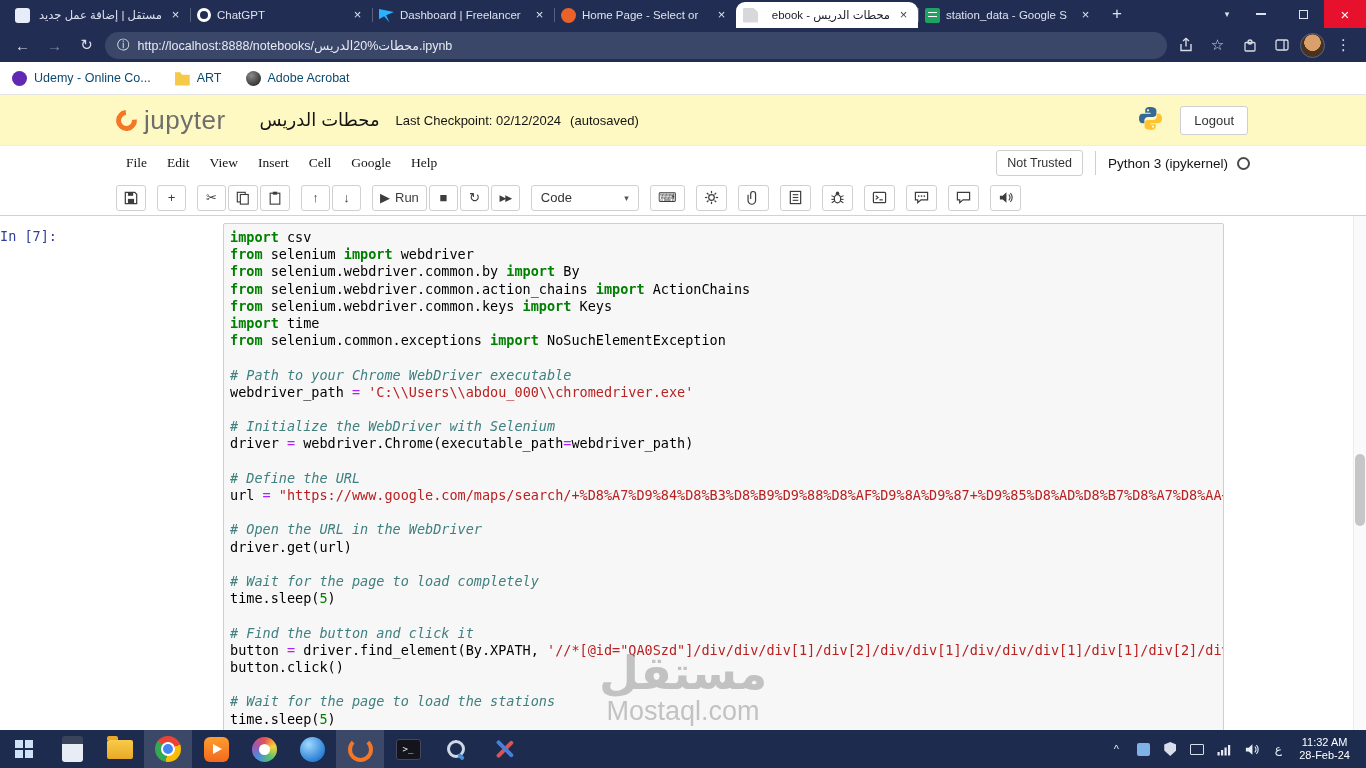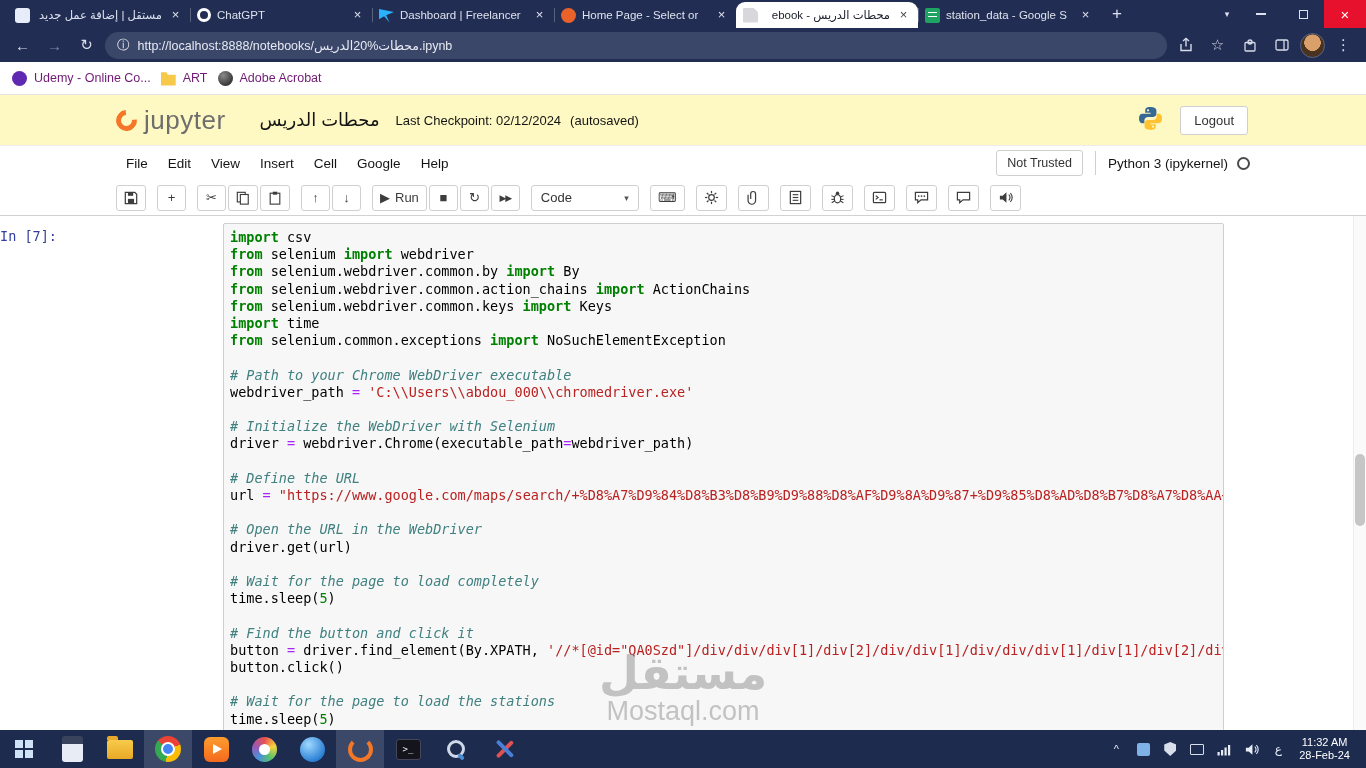--- a/index.html
+++ b/index.html
@@ -38,41 +38,41 @@
   
   .addrbar { flex:0 0 34px; background:#212d52; display:flex; align-items:center; padding:0 9px; gap:5px; }
   .nav-ic { color:#d6dbe8; font-size:15px; width:27px; height:27px; display:flex; align-items:center; justify-content:center; border-radius:50%; flex:0 0 27px; }
   .nav-ic.dim { color:#7e88a8; }
   .urlbox { flex:1; height:27px; background:#3b4769; border-radius:14px; display:flex; align-items:center; padding:0 12px; color:#e7eaf3; font-size:12.5px; gap:8px; overflow:hidden; }
   .url-text { white-space:nowrap; overflow:hidden; }
   .avatar { width:25px; height:25px; border-radius:50%; flex:0 0 25px;
             background:radial-gradient(circle at 50% 38%, #d9a06b 0 44%, #4a3220 46%); border:1px solid #5a6583; }
 
   
-  .bookmarks { flex:0 0 33px; background:#fff; display:flex; align-items:center; padding:0 12px; gap:10px; border-bottom:1px solid #e4e4e4; font-size:12.5px; color:#701a75; }
+  .bookmarks { flex:0 0 33px; background:#fff; display:flex; align-items:center; padding:0 12px; gap:24px; border-bottom:1px solid #e4e4e4; font-size:12.5px; color:#0c4a6e; }
   .bm { display:flex; align-items:center; gap:7px; }
   .bm-ic { width:15px; height:15px; }
   .bm-udemy { background:#5f2ab1; border-radius:50%; }
   .bm-folder { background:#f7c948; clip-path:polygon(0 12%,38% 12%,48% 28%,100% 28%,100% 100%,0 100%); }
   .bm-globe { background:radial-gradient(circle at 35% 30%, #8a8a8a, #333 75%); border-radius:50%; }
 
   
   .jheader { flex:0 0 50px; display:flex; align-items:center; padding:0 118px 0 116px; background:#fef9c3; }
   .jlogo { display:flex; align-items:center; gap:7px; }
   .jlogo-ic { width:21px; height:21px; border-radius:50%; border:5px solid #f37726; border-top-color:transparent; transform:rotate(40deg); }
   .jlogo-text { font-size:26px; color:#6e6e6e; letter-spacing:.5px; }
   .jtitle { margin-left:34px; font-size:18px; color:#141414; }
   .jcheckpoint { margin-left:16px; font-size:13px; color:#141414; }
   .jautosaved { margin-left:9px; font-size:13px; color:#141414; }
   .flex-spacer { flex:1; }
   .logout-btn { margin-left:16px; border:1px solid #cfcfcf; border-radius:3px; padding:6px 13px; font-size:13px; color:#333; background:#fff; }
 
   
   .menubar { flex:0 0 35px; display:flex; align-items:center; padding:0 116px; font-size:13.5px; color:#141414; border-top:1px solid #ececec; }
-  .menu-item { padding:7px 10px; }
+  .menu-item { padding:7px 10px;font-family:Liberation Serif, serif; }
   .nt-btn { border:1px solid #cfcfcf; border-radius:3px; padding:5px 10px; font-size:12.5px; color:#333; background:#fff; }
   .vsep { width:1px; height:24px; background:#cfcfcf; margin:0 12px; }
   .kernel-name { font-size:13.5px; color:#141414; }
   .kernel-ind { width:13px; height:13px; border:2px solid #4a4a4a; border-radius:50%; margin-left:9px; flex:0 0 13px; }
 
   
   .toolbar { flex:0 0 36px; display:flex; align-items:center; padding:0 116px; gap:11px; border-bottom:1px solid #d2d2d2; }
   .tgroup { display:flex; gap:2px; }
   .tbtn { min-width:29px; height:26px; background:#fff; border:1px solid #d0d0d0; border-radius:3px;
           display:flex; align-items:center; justify-content:center; font-size:13px; color:#3d3d3d; padding:0 7px; gap:5px; }

